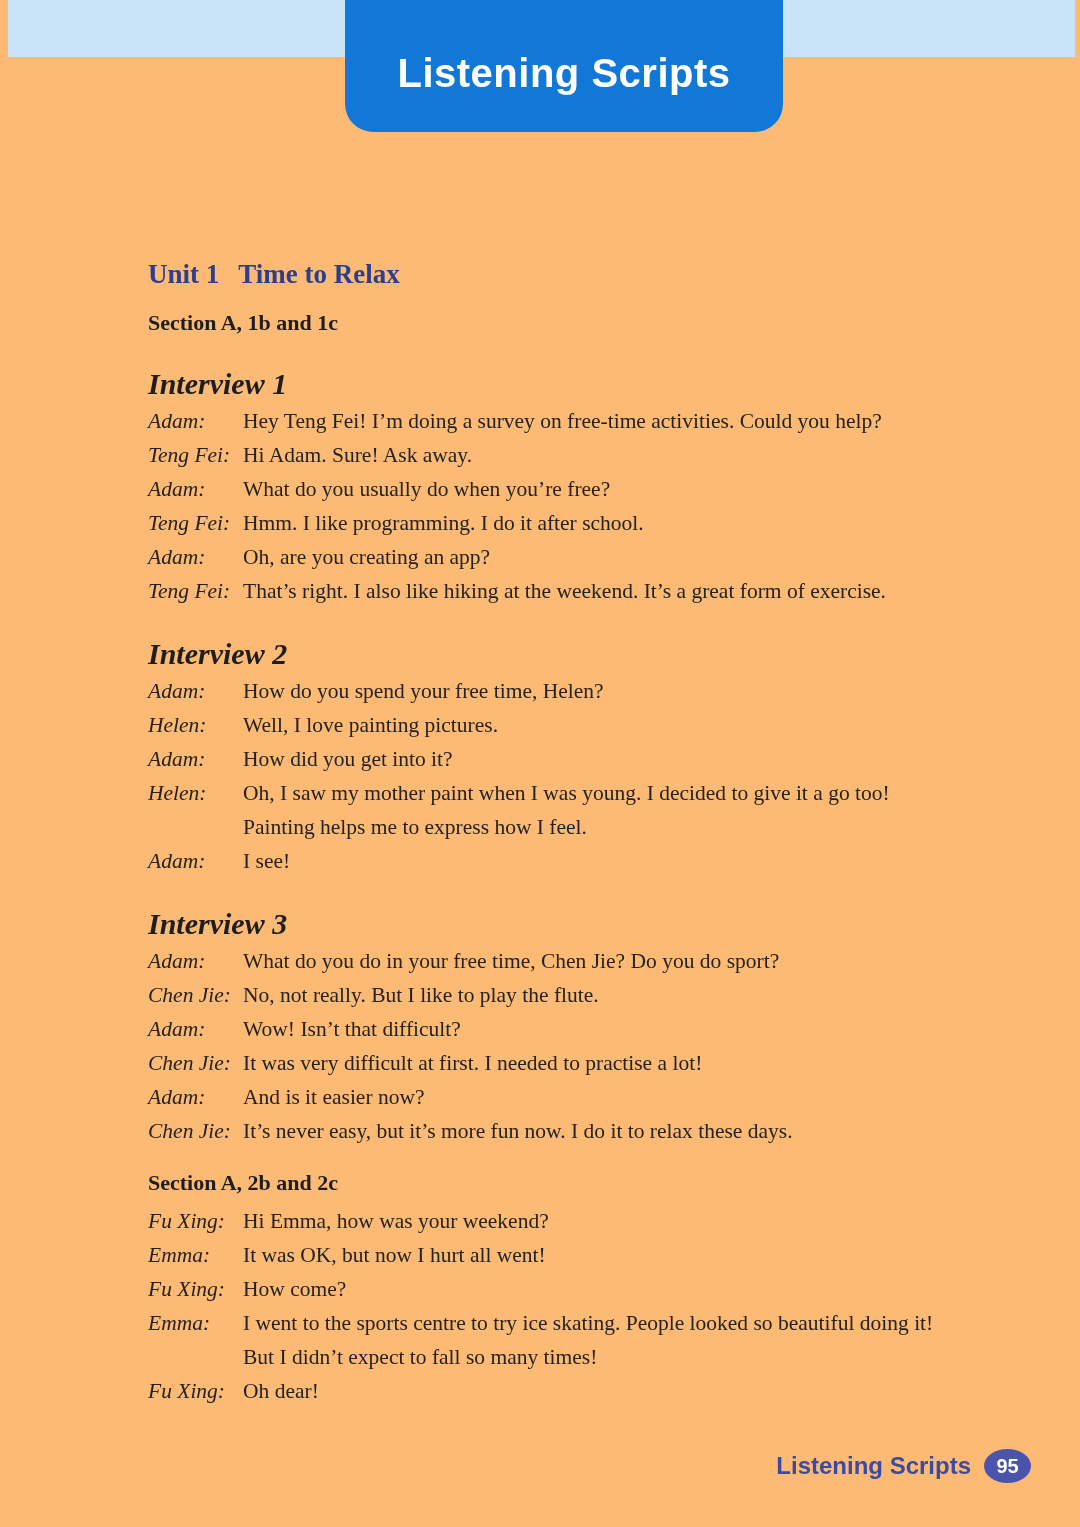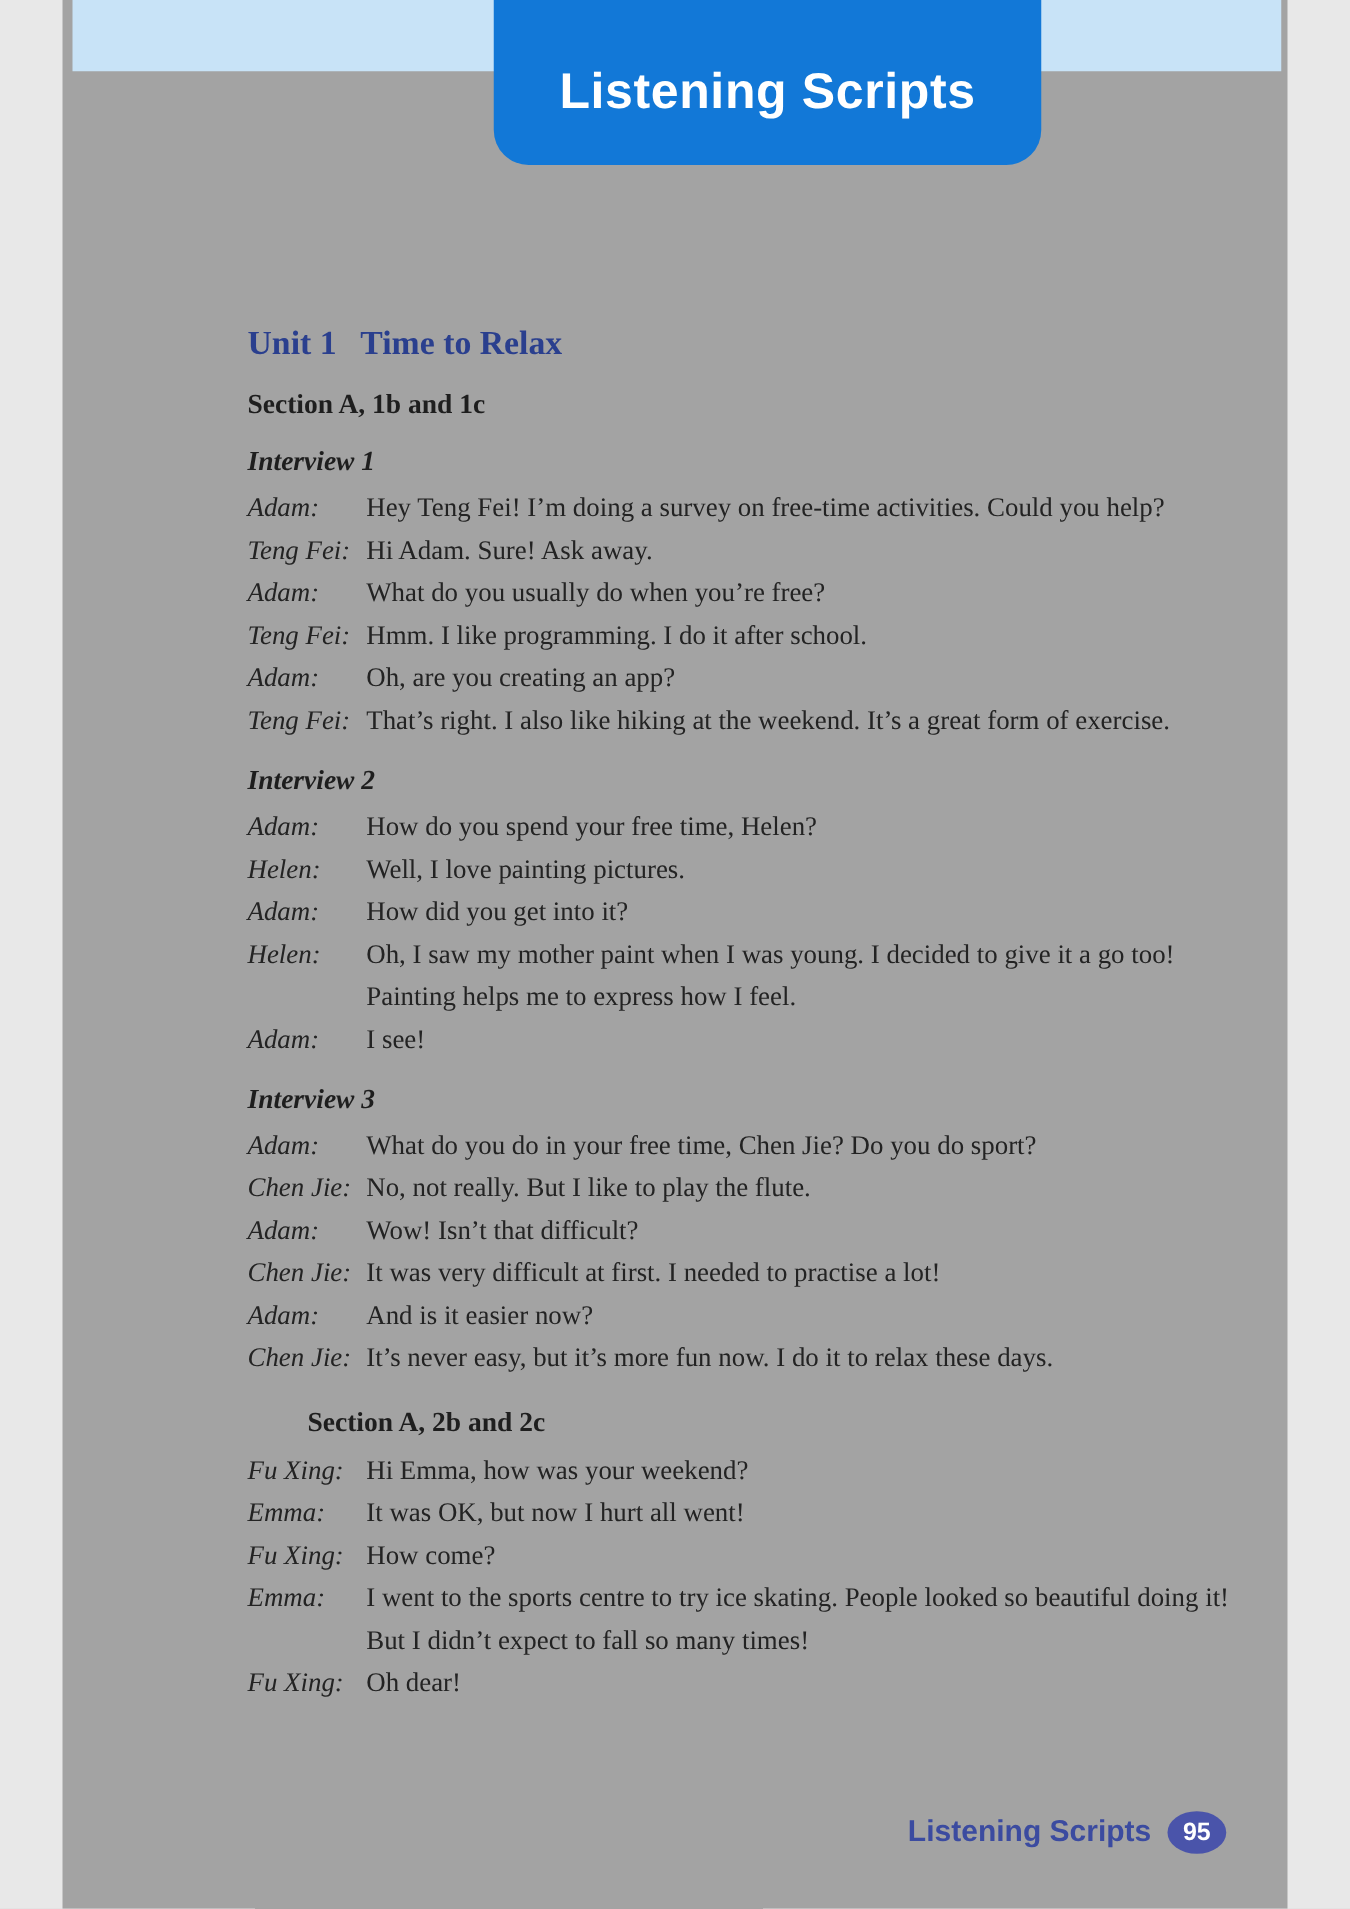--- a/index.html
+++ b/index.html
@@ -1,21 +1,21 @@
 <!DOCTYPE html>
 <html style="--band: #c8e3f7; --banner: #1278d7; --unit_title: #2a3f8e; --footer: #3b4ba0; --badge: #4a54aa;"><head>
 <meta charset="utf-8">
 <style>
   html, body { margin: 0; padding: 0; background: #e8e8e8; }
   .page {
     position: relative;
-    width: 980px;
+    width: 1080px;
     height: 1527px;
     margin: 0 auto;
-    background: #a3a3a3;
+    background: #fdba74;
     overflow: hidden;
     font-family: "Liberation Serif", serif;
     color: #222;
   }
   .top-band {
     position: absolute;
     top: 0; left: 8px; right: 5px;
     height: 57px;
     background: var(--band, #c8e3f7);
   }
@@ -48,25 +48,25 @@
   }
   .unit-title .unit-number { margin-right: 19px; }
   .section-head {
     margin-top: 18px;
     margin-bottom: 6px;
     font-size: 22px;
     line-height: 30px;
     font-weight: bold;
     color: #1e1e1e;
   }
-  .section-head.second { margin-top: 20px; margin-left: 48px; }
+  .section-head.second { margin-top: 20px; }
   .interview-head {
-    margin-top: 16px;
+    margin-top: 31px;
     margin-bottom: 5px;
-    font-size: 22px;
+    font-size: 30px;
     line-height: 30px;
     font-weight: bold;
     font-style: italic;
     color: #1e1e1e;
   }
   .dialogue-row {
     display: flex;
     font-size: 21.5px;
     line-height: 34px;
     color: #232323;

